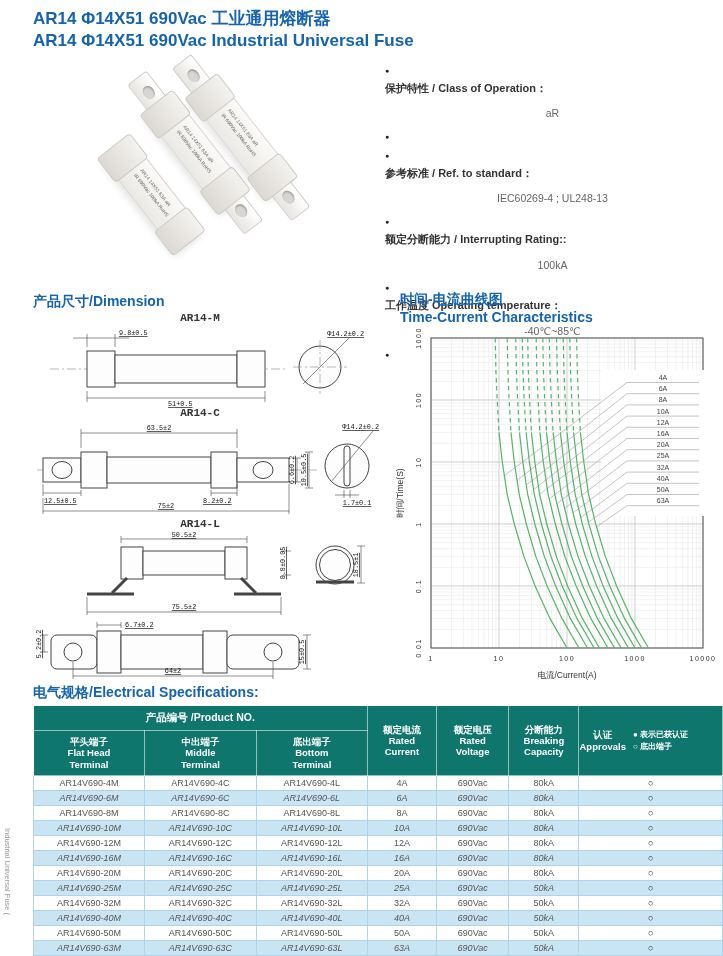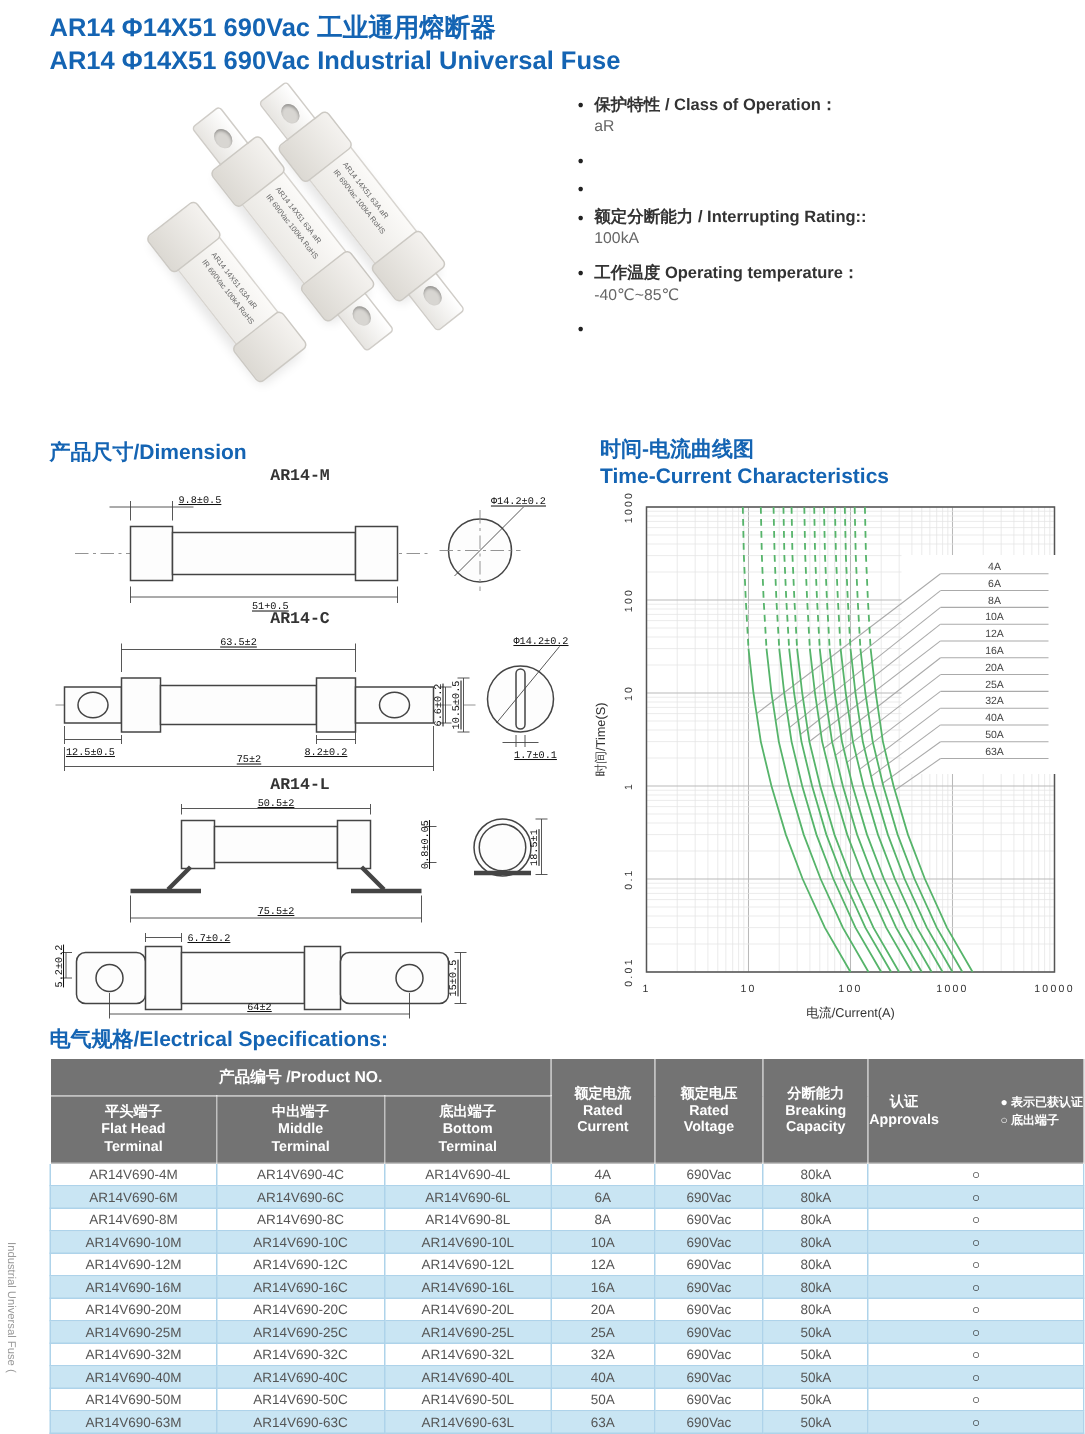--- a/index.html
+++ b/index.html
@@ -24,24 +24,24 @@
   .fuse .tab{position:absolute;top:6px;width:38px;height:22px;border-radius:3px;
         background:linear-gradient(#ffffff,#e7e5e1);border:1px solid #d0cdc8;}
   .fuse .tab.s{left:-33px}.fuse .tab.e{right:-33px}
   .fuse .hole{position:absolute;left:11px;top:5px;width:14px;height:11px;border-radius:50%;
         background:#d8d6d2;box-shadow:inset 1px 1px 2px rgba(0,0,0,.3);}
   .fuse1{left:36px;top:104px;width:120px;}
   .fuse2{left:78px;top:62px;width:124px;}
   .fuse3{left:122px;top:47px;width:128px;}
   
   .specs{position:absolute;left:385px;top:63px;width:335px;margin:0;padding:0;list-style:none;}
-  .specs li{display:flex;gap:7px;margin-bottom:8px;}
+  .specs li{display:flex;gap:7px;margin-bottom:8px;flex-direction:column;}
   .blt{color:#222;font-size:7px;line-height:1;margin-top:4px;}
   .sl{font-size:11px;font-weight:bold;color:#333;line-height:1.3;}
-  .sv{font-size:10.5px;color:#666;line-height:1.32;white-space:pre-line;margin-top:1px;}
+  .sv{font-size:10.5px;color:#666;line-height:1.32;white-space:pre-line;margin-top:12px;text-align:center;}
   
   .dim-col{position:absolute;left:35px;top:312px;width:350px;font-family:Liberation Mono, monospace;}
   .dim-title{font-size:11px;font-weight:bold;color:#333;text-align:center;width:300px;
              margin:0 0 1px 15px;}
   .dim-svg{display:block;overflow:visible;}
   .part{fill:#fdfdfd;stroke:#444;stroke-width:1;}
   .dl{stroke:#444;stroke-width:.6;fill:none;}
   .th3{stroke:#444;stroke-width:3;fill:none;}
   .cl{stroke:#888;stroke-width:.6;stroke-dasharray:9 3 2 3;}
   .dim{font-size:6.8px;fill:#111;text-decoration:underline;}
@@ -52,31 +52,31 @@
   .frame{fill:none;stroke:#555;stroke-width:1;}
   .tick{font-size:7px;fill:#333;letter-spacing:1.5px;}
   .axis{font-size:8.5px;fill:#333;}
   .leader{stroke:#aaa;stroke-width:.7;}
   .slabel{font-size:7px;fill:#444;}
   .curve{fill:none;stroke:#56b46a;stroke-width:1.2;}
   .curve.dash{stroke-dasharray:4.5 3.5;}
   
   .spec-table{position:absolute;left:33px;top:705px;width:690px;border-collapse:collapse;
               table-layout:fixed;border:1px solid #8fc0e0;}
-  .spec-table th{background:#737373;color:#fff;font-weight:bold;text-align:center;
+  .spec-table th{background:#0f766e;color:#fff;font-weight:bold;text-align:center;
               border:1px solid rgba(255,255,255,.55);white-space:pre-line;padding:0;}
   .spec-table .group{font-size:10.5px;height:24px;}
   .spec-table .sub{font-size:9.5px;line-height:1.18;height:44px;}
   .spec-table .rsp{font-size:9.5px;line-height:1.18;}
-  .apprwrap{display:flex;align-items:center;justify-content:space-between;gap:7px;}
+  .apprwrap{display:flex;align-items:center;justify-content:flex-start;gap:7px;}
   .appr-label{font-size:9.5px;line-height:1.18;white-space:pre-line;}
   .appr-legend{font-size:8px;line-height:1.5;white-space:pre-line;text-align:left;font-weight:bold;}
   .spec-table td{font-size:9px;color:#555;text-align:center;height:14px;padding:0;
               border:1px solid #aed3ea;background:#fff;}
-  .spec-table tr.alt td{background:#c9e5f3;}
+  .spec-table tr.alt td{background:#c9e5f3;font-style:italic;}
   .spec-table td.appr{font-weight:bold;color:#222;font-size:9px;}
   
   .side-text{position:absolute;left:12px;top:828px;transform-origin:0 0;transform:rotate(90deg);
              font-size:7.5px;color:#999;white-space:nowrap;}
 </style>
 </head>
 <body>
 
 <div class="page">
 
@@ -119,20 +119,24 @@
       <div>
           <div class="sl">保护特性 / Class of Operation：</div>
            <div class="sv">aR</div>
         </div>
     </li>
     <li>
       <span class="blt">●</span>
     </li>
     <li>
       <span class="blt">●</span>
+      <div>
+          <div class="sl">参考标准 / Ref. to standard：</div>
+           <div class="sv">IEC60269-4 ; UL248-13</div>
+        </div>
     </li>
     <li>
       <span class="blt">●</span>
       <div>
           <div class="sl">额定分断能力 / Interrupting Rating::</div>
            <div class="sv">100kA</div>
         </div>
     </li>
     <li>
       <span class="blt">●</span>

